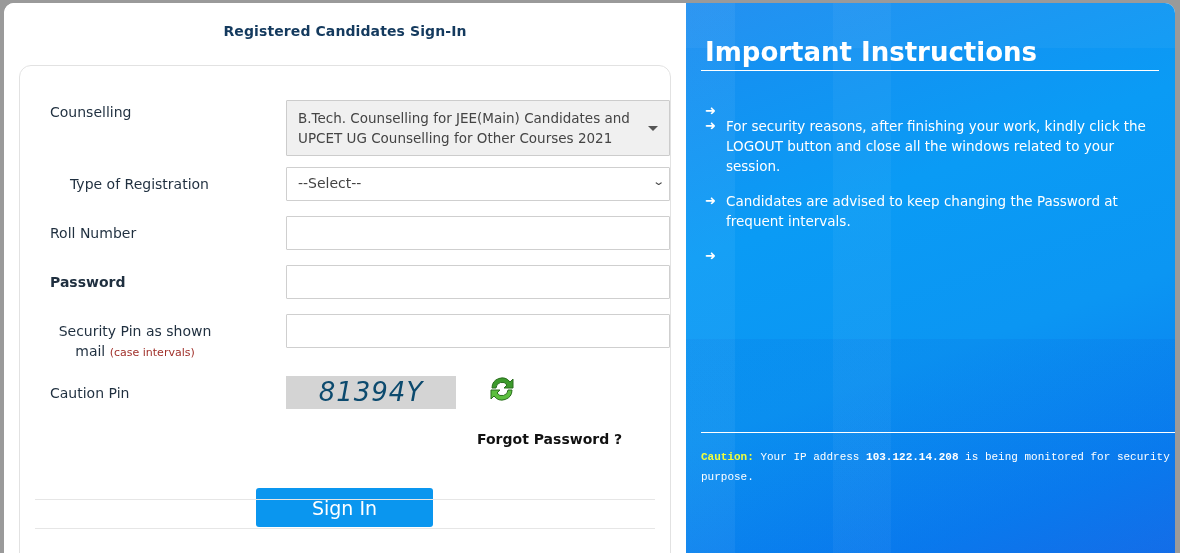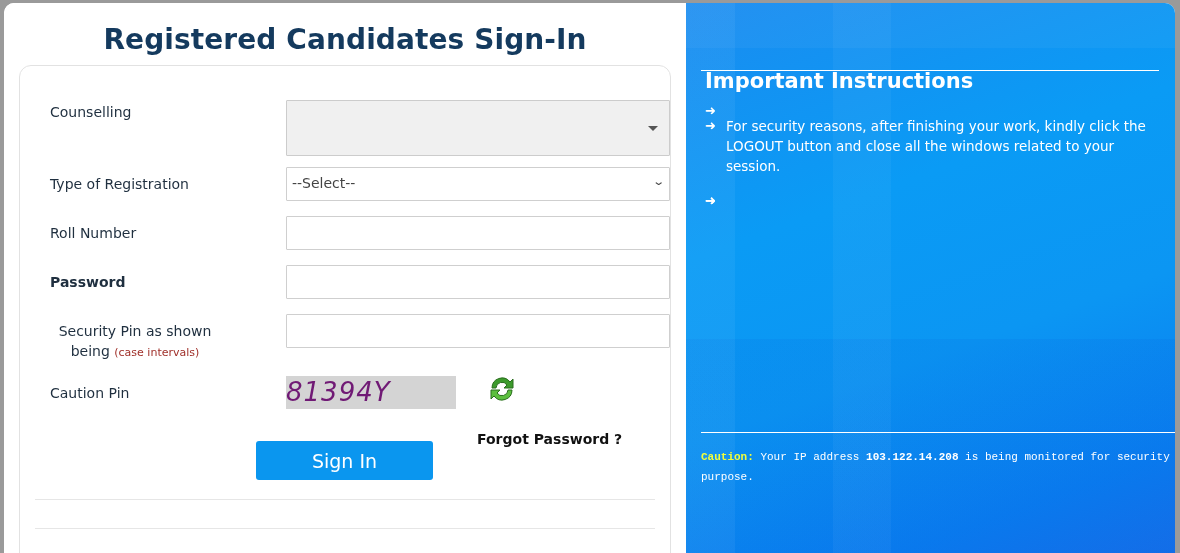--- a/index.html
+++ b/index.html
@@ -12,21 +12,21 @@
     .frame {
       position: absolute; left: 4px; top: 3px; width: 1171px; height: 560px;
       border-radius: 10px; overflow: hidden; background: #fff;
       display: flex;
     }
     .left {
       width: 682px; height: 100%; background: #fff; position: relative;
     }
     .left h1 {
       position: absolute; top: 20px; left: 0; width: 682px; text-align: center;
-      font-size: 28px; font-weight: bold; color: #143a5e; letter-spacing: 0.1px;
+      font-size: 14px; font-weight: bold; color: #143a5e; letter-spacing: 0.1px;
     }
     .card {
       position: absolute; left: 15px; top: 62px; width: 652px; height: 520px;
       border: 1px solid #e2e2e2; border-radius: 12px; background: #fff;
     }
     .row { position: absolute; left: 30px; width: 600px; }
     .lbl {
       position: absolute; left: 0; font-size: 14px; color: #1f2f3f; line-height: 20px; text-align: center;
     }
     .lbl small { font-size: 11px; color: #a0302a; }
@@ -36,52 +36,52 @@
     }
     .sel-grey {
       background: #f0f0f0; height: 56px; border-color: #cccccc;
       padding: 7px 36px 0 11px; font-size: 13.5px; color: #444; line-height: 20px;
     }
     .sel-grey .caret {
       position: absolute; right: 11px; top: 25px; width: 0; height: 0;
       border-left: 5px solid transparent; border-right: 5px solid transparent;
       border-top: 5px solid #555;
     }
-    .sel-plain { padding: 7px 5px; font-size: 14px; color: #444; }
+    .sel-plain { padding: 7px 11px; font-size: 14px; color: #444; }
     .sel-plain .chev {
       position: absolute; right: 6px; top: 7px; font-size: 11px; color: #444;
       transform: scaleX(1.4);
     }
     .captcha {
       position: absolute; left: 236px; width: 170px; height: 33px;
-      background: #d4d4d4; font-family: "DejaVu Sans", sans-serif;
-      font-style: italic; font-size: 26px; color: #701a75; line-height: 33px; letter-spacing: 1px;
+      background: #d4d4d4; text-align: center; font-family: "DejaVu Sans", sans-serif;
+      font-style: italic; font-size: 26px; color: #0c4a6e; line-height: 33px; letter-spacing: 1px;
     }
     .refresh {
       position: absolute; left: 436px; width: 32px; height: 32px; cursor: pointer;
     }
     .signin {
       position: absolute; left: 236px; width: 177px; height: 39px;
       background: #0a96ef; color: #fff; border: none; border-radius: 3px;
-      font-size: 19px; font-family: "DejaVu Sans", sans-serif; cursor: pointer;
+      font-size: 19px; font-family: "DejaVu Sans", sans-serif; cursor: pointer; margin-top: 47px;
     }
     .forgot {
       position: absolute; left: 457px; font-size: 14px; font-weight: bold; color: #111;
       text-decoration: none; cursor: pointer;
     }
     .divider { position: absolute; left: 15px; width: 620px; height: 1px; background: #e6e6e6; }
     .right {
       width: 489px; height: 100%; position: relative; color: #fff;
       background:
         linear-gradient(90deg, rgba(255,255,255,0.05) 0 10%, rgba(255,255,255,0) 10% 30%, rgba(255,255,255,0.04) 30% 42%, rgba(255,255,255,0) 42%),
         linear-gradient(180deg, rgba(255,255,255,0.04) 0 8%, rgba(0,0,0,0) 8% 60%, rgba(0,60,200,0.08) 60%),
         linear-gradient(160deg, #1a8cf0 0%, #0a9bf5 35%, #0b96f3 60%, #0a7ef0 85%, #1670ea 100%);
     }
     .right h2 {
-      position: absolute; left: 19px; top: 34px; font-size: 21px; font-weight: bold; color: #fff; margin-top: 32px;
+      position: absolute; left: 19px; top: 34px; font-size: 26px; font-weight: bold; color: #fff;
     }
     .hr1 { position: absolute; left: 15px; top: 67px; width: 458px; height: 1px; background: #fff; }
     .instr { position: absolute; left: 19px; top: 98px; width: 460px; list-style: none; }
     .instr li {
       position: relative; padding-left: 21px; font-size: 13.5px; line-height: 20px; margin-bottom: 15px;
     }
     .instr li .arr { position: absolute; left: 0; top: 0; font-size: 13px; }
     .hr2 { position: absolute; left: 15px; top: 429px; width: 474px; height: 1px; background: #fff; }
     .caution {
       position: absolute; left: 15px; top: 444px; width: 474px; font-size: 11px; line-height: 20px; font-family: Liberation Mono, monospace;
@@ -93,45 +93,46 @@
 <body>
 
 <div class="frame">
   <div class="left">
     <h1>Registered Candidates Sign-In</h1>
     <div class="card">
 
       <div class="row" style="top:36px;">
         <span class="lbl" style="top:0;">Counselling</span>
         <div class="field sel-grey" style="top:-2px;">
+          <span>B.Tech. Counselling for JEE(Main) Candidates and UPCET UG Counselling for Other Courses 2021</span>
           <span class="caret"></span>
         </div>
       </div>
 
       <div class="row" style="top:108px;">
-        <span class="lbl" style="top:0;">Type of Registration</span>
+        <span class="lbl" style="top:0;margin-left:20px;">Type of Registration</span>
         <div class="field sel-plain" style="top:-7px;">
           <span>--Select--</span>
           <span class="chev">⌄</span>
         </div>
       </div>
 
       <div class="row" style="top:157px;">
         <span class="lbl" style="top:0;">Roll Number</span>
         <div class="field" style="top:-7px;"></div>
       </div>
 
       <div class="row" style="top:206px;">
         <span class="lbl" style="top:0;font-weight:bold;">Password</span>
         <div class="field" style="top:-7px;"></div>
       </div>
 
       <div class="row" style="top:255px;">
         <span class="lbl" style="top:0; width:170px;">
-          <span>Security Pin as shown being</span>
+          <span>Security Pin as shown mail</span>
           <small>(case intervals)</small>
         </span>
         <div class="field" style="top:-7px;"></div>
       </div>
 
       <div class="row" style="top:317px;">
         <span class="lbl" style="top:0;">Caution Pin</span>
         <div class="captcha" style="top:-7px;">81394Y</div>
         <span class="refresh" style="top:-10px;">
           <svg width="32" height="32" viewBox="0 0 32 32">
@@ -148,21 +149,21 @@
       <div class="divider" style="top:462px;"></div>
     </div>
   </div>
 
   <div class="right">
     <h2>Important Instructions</h2>
     <div class="hr1"></div>
     <ul class="instr">
       <li><span class="arr">➜</span></li>
       <li><span class="arr">➜</span><span>For security reasons, after finishing your work, kindly click the LOGOUT button and close all the windows related to your session.</span></li>
-      <li><span class="arr">➜</span></li>
+      <li><span class="arr">➜</span><span>Candidates are advised to keep changing the Password at frequent intervals.</span></li>
       <li><span class="arr">➜</span></li>
     </ul>
     <div class="hr2"></div>
     <p class="caution">
       <span class="ctag">Caution:</span>
       <span>Your IP address</span>
       <b>103.122.14.208</b>
       <span>is being monitored for security purpose.</span>
     </p>
   </div>

